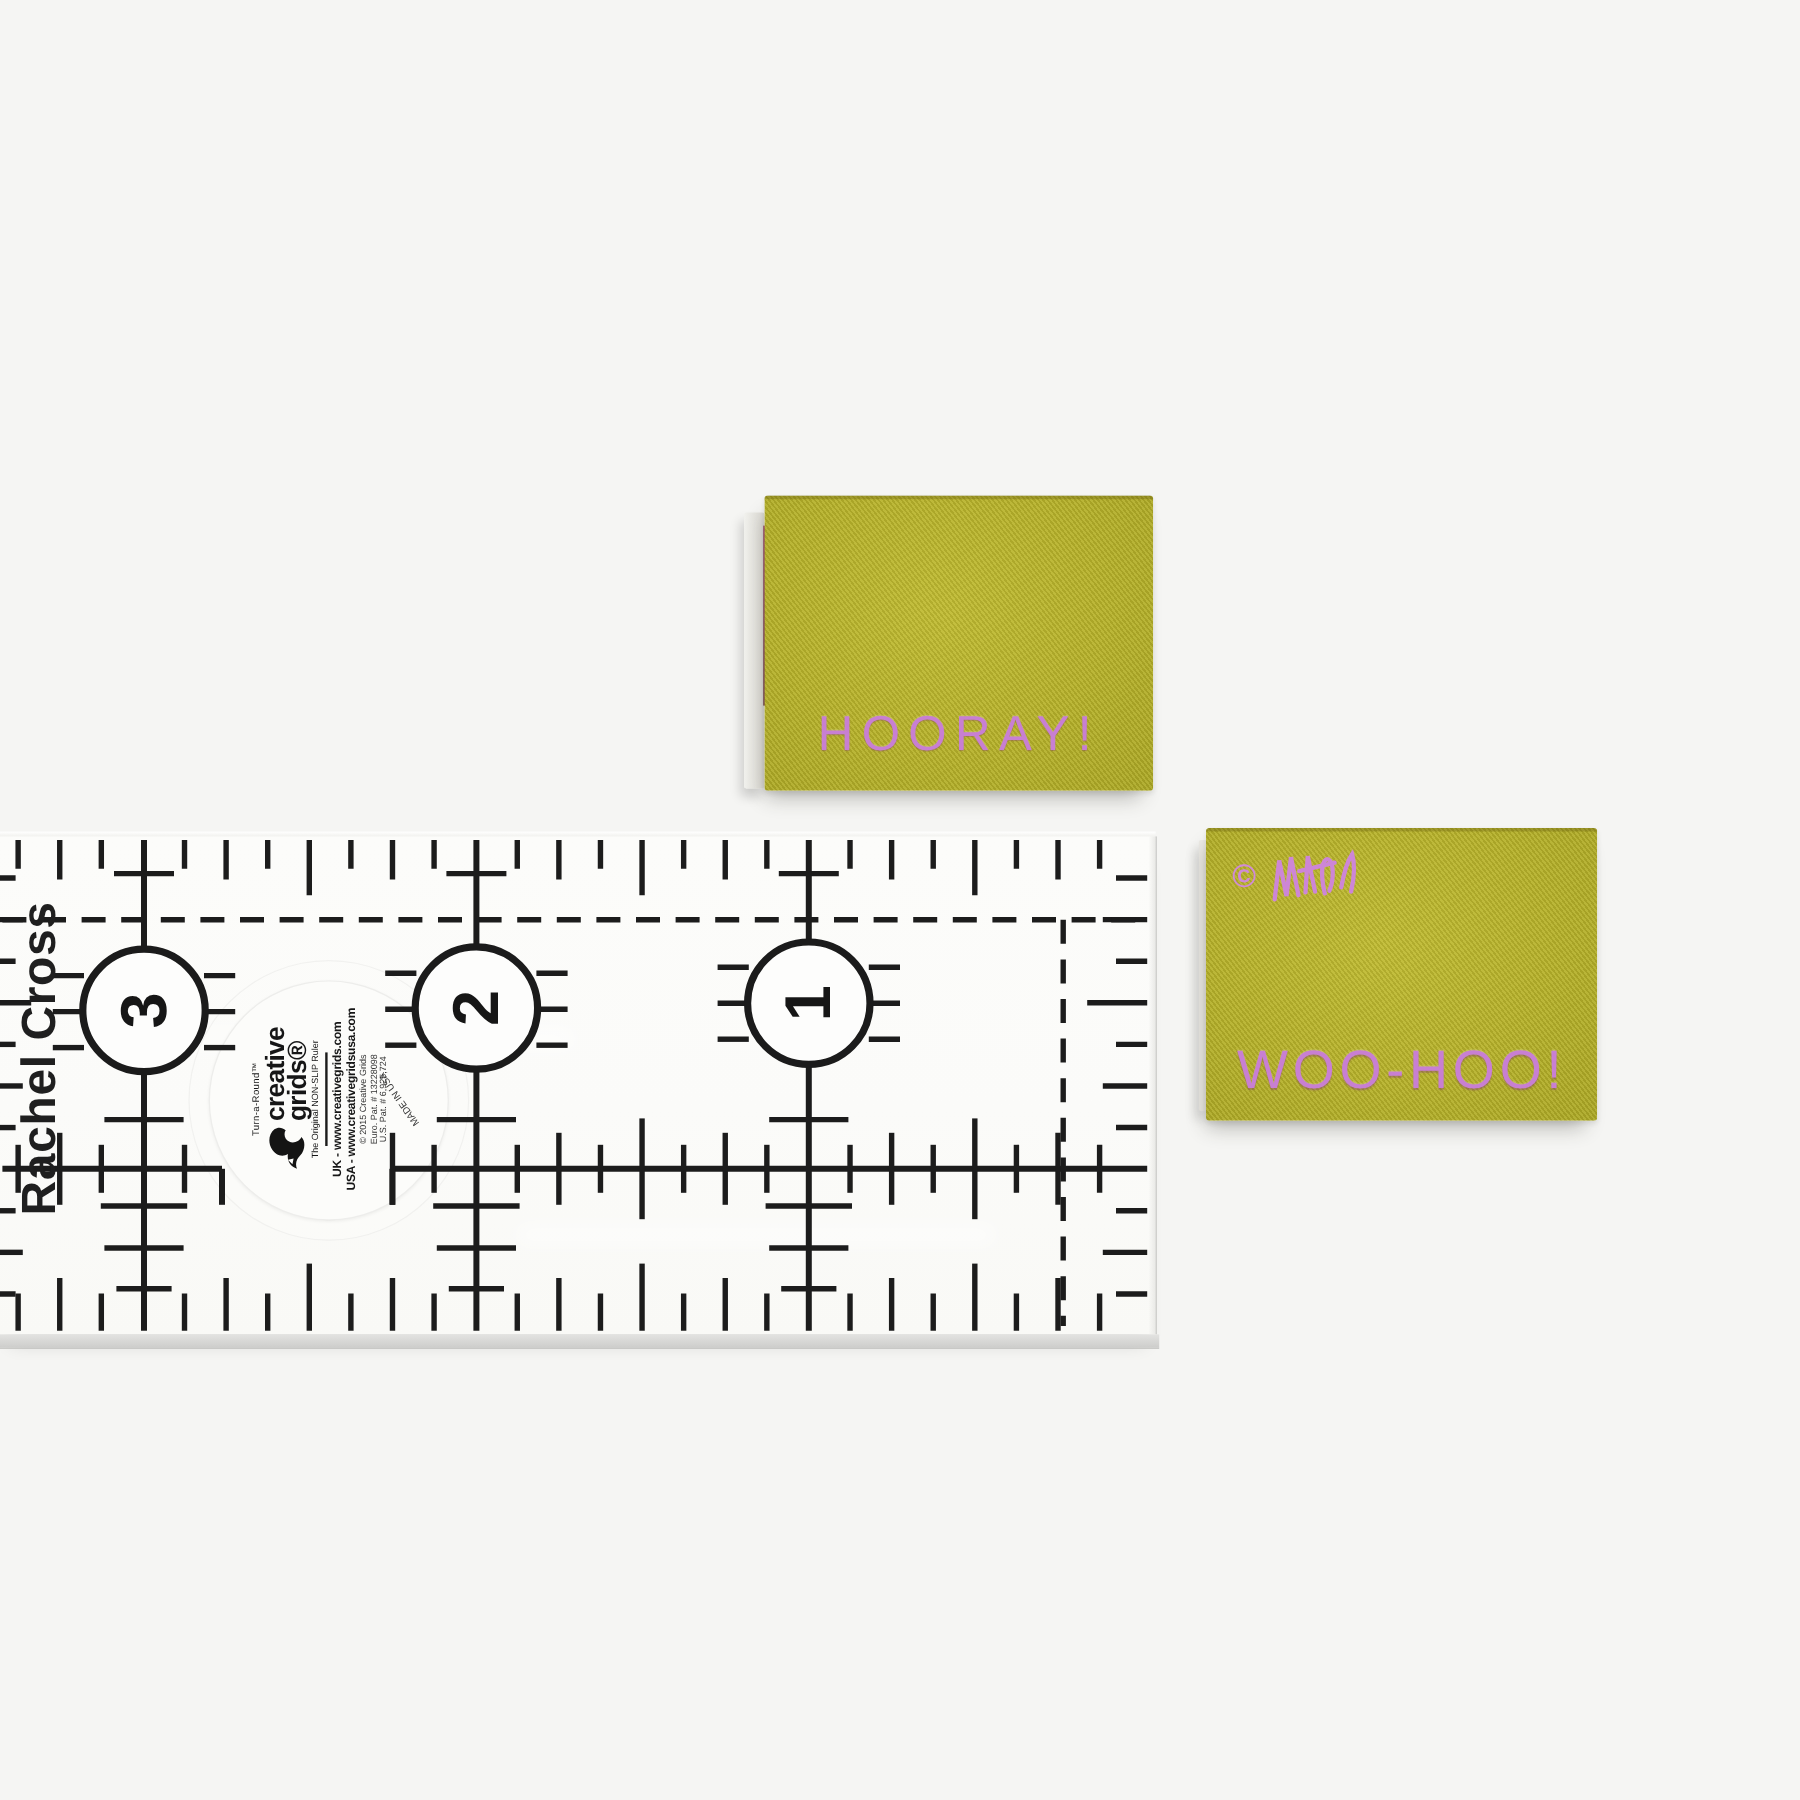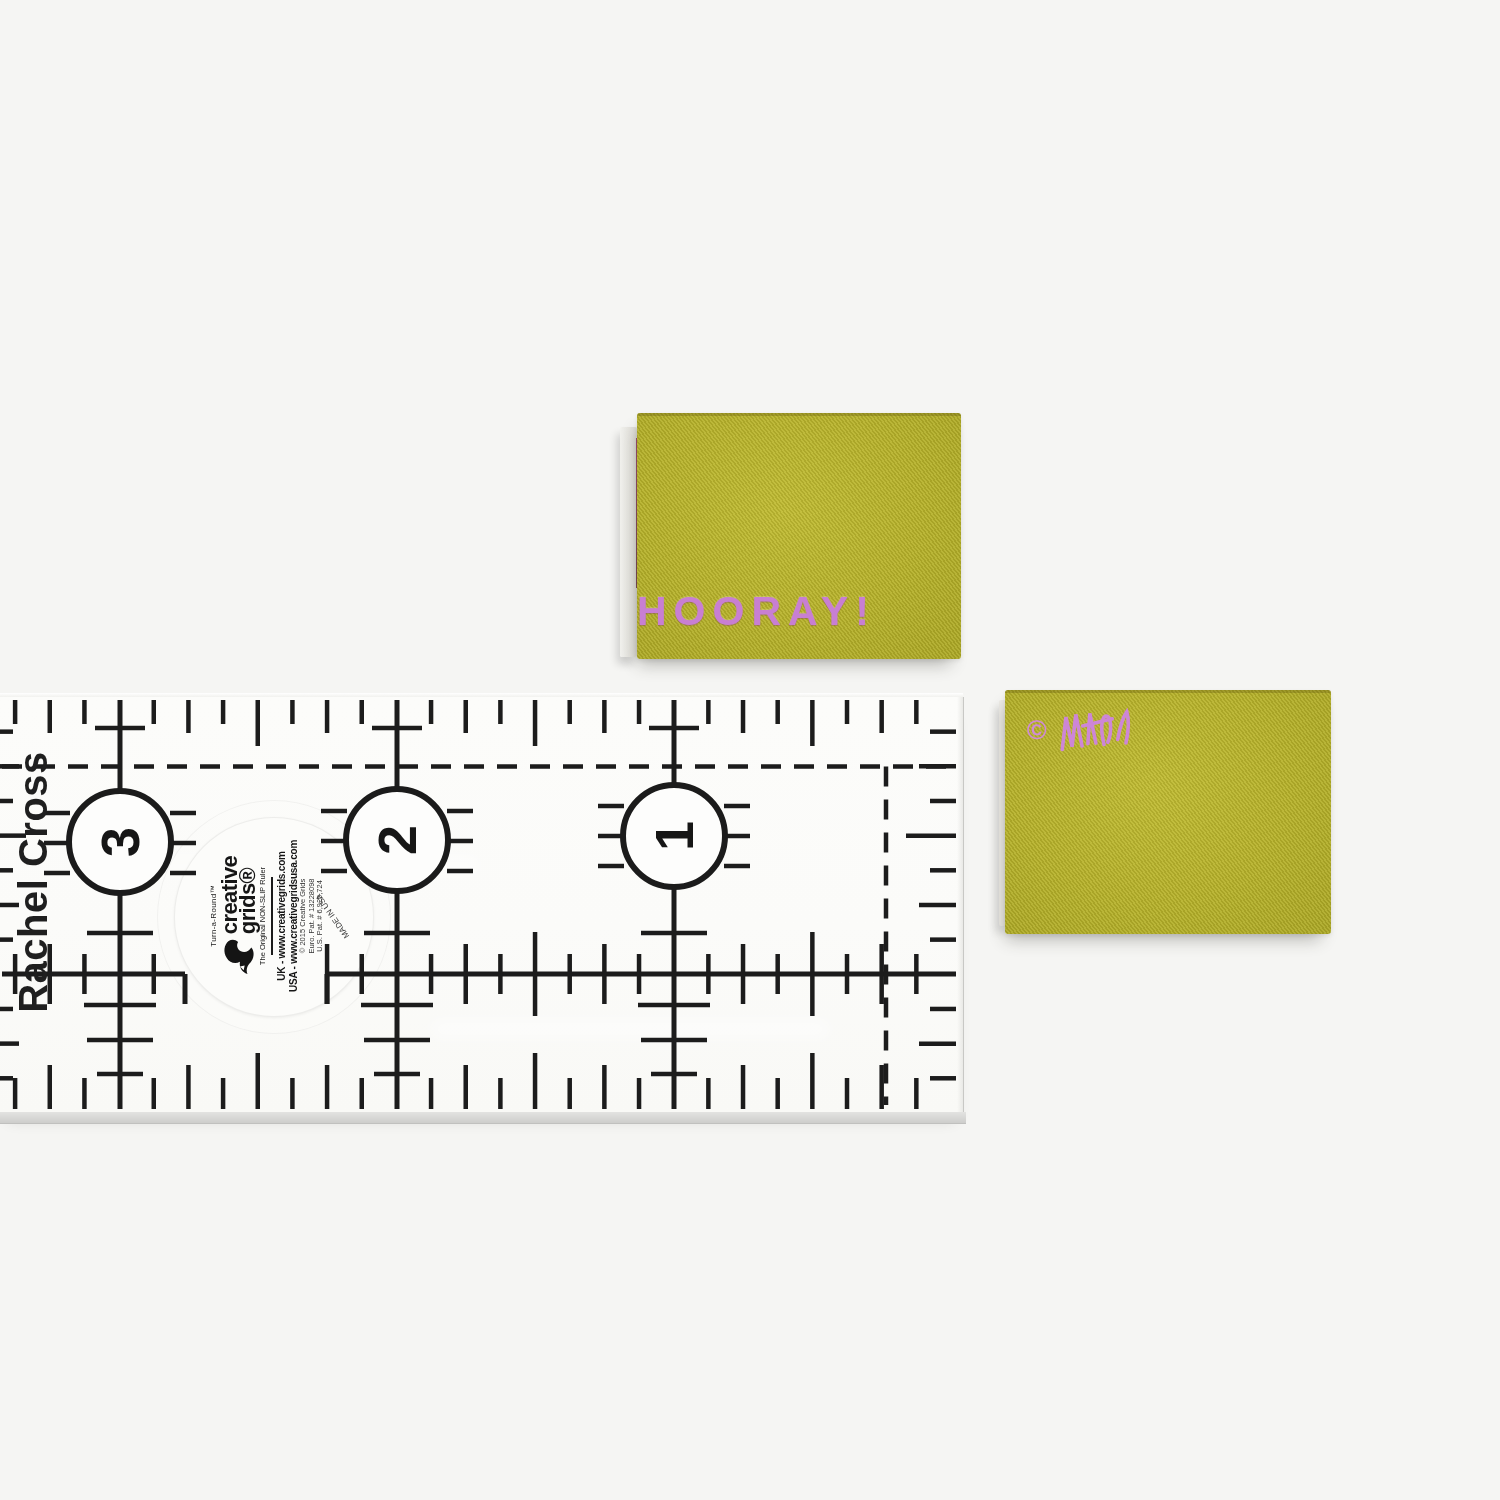--- a/index.html
+++ b/index.html
@@ -80,22 +80,22 @@
     background:
       repeating-linear-gradient(52deg,rgba(255,255,150,0.13) 0 1.5px,rgba(80,78,0,0.09) 1.5px 3px),
       radial-gradient(ellipse at 45% 40%,#bcb733 0%,#b2ad2b 55%,#a7a326 100%);
     box-shadow:-5px 11px 16px -6px rgba(50,50,40,0.33),0 2px 4px rgba(0,0,0,0.08);
   }
   .tag::before{
     content:"";position:absolute;left:0;top:0;right:0;height:3px;
     background:rgba(90,80,10,0.28);border-radius:3px 3px 0 0;
   }
   .tag-text{
-    position:absolute;left:0;right:0;text-align:left;
-    font-weight:700;color:#c87fd2;letter-spacing:7px;
+    position:absolute;left:0;right:0;text-align:center;
+    font-weight:400;color:#c87fd2;letter-spacing:7px;
     text-shadow:0 1px 1px rgba(120,40,130,0.35),0 -1px 1px rgba(255,255,255,0.22);
     white-space:nowrap;
   }
   .hooray-fold-strip{
     position:absolute;left:620px;top:427px;width:17px;height:230px;border-radius:2px;
     background:linear-gradient(90deg,#f1f1ed,#dddbd5);
     box-shadow:-3px 7px 9px rgba(0,0,0,0.16);
   }
   .hooray-fold-sliver{
     position:absolute;left:636px;top:438px;width:5px;height:150px;
@@ -305,15 +305,16 @@
       <svg width="86" height="58" viewBox="0 0 86 58">
         <g fill="none" stroke="#cd86d6" stroke-width="3.6" stroke-linecap="round">
           <path d="M10 46 L16 14 L20 44 L26 12 L30 44"></path>
           <path d="M36 42 L40 12 L44 42"></path>
           <path d="M52 44 C49 26 52 14 57 16 C61 18 61 32 56 42"></path>
           <path d="M32 24 L62 19"></path>
           <path d="M66 40 C69 28 73 18 77 13 C79 22 77 34 74 44"></path>
         </g>
       </svg>
     </span>
+    <span class="tag-text" style="bottom:16px;font-size:45px;letter-spacing:4px;">WOO-HOO!</span>
   </div>
 
 </div>
 
 </body></html>

